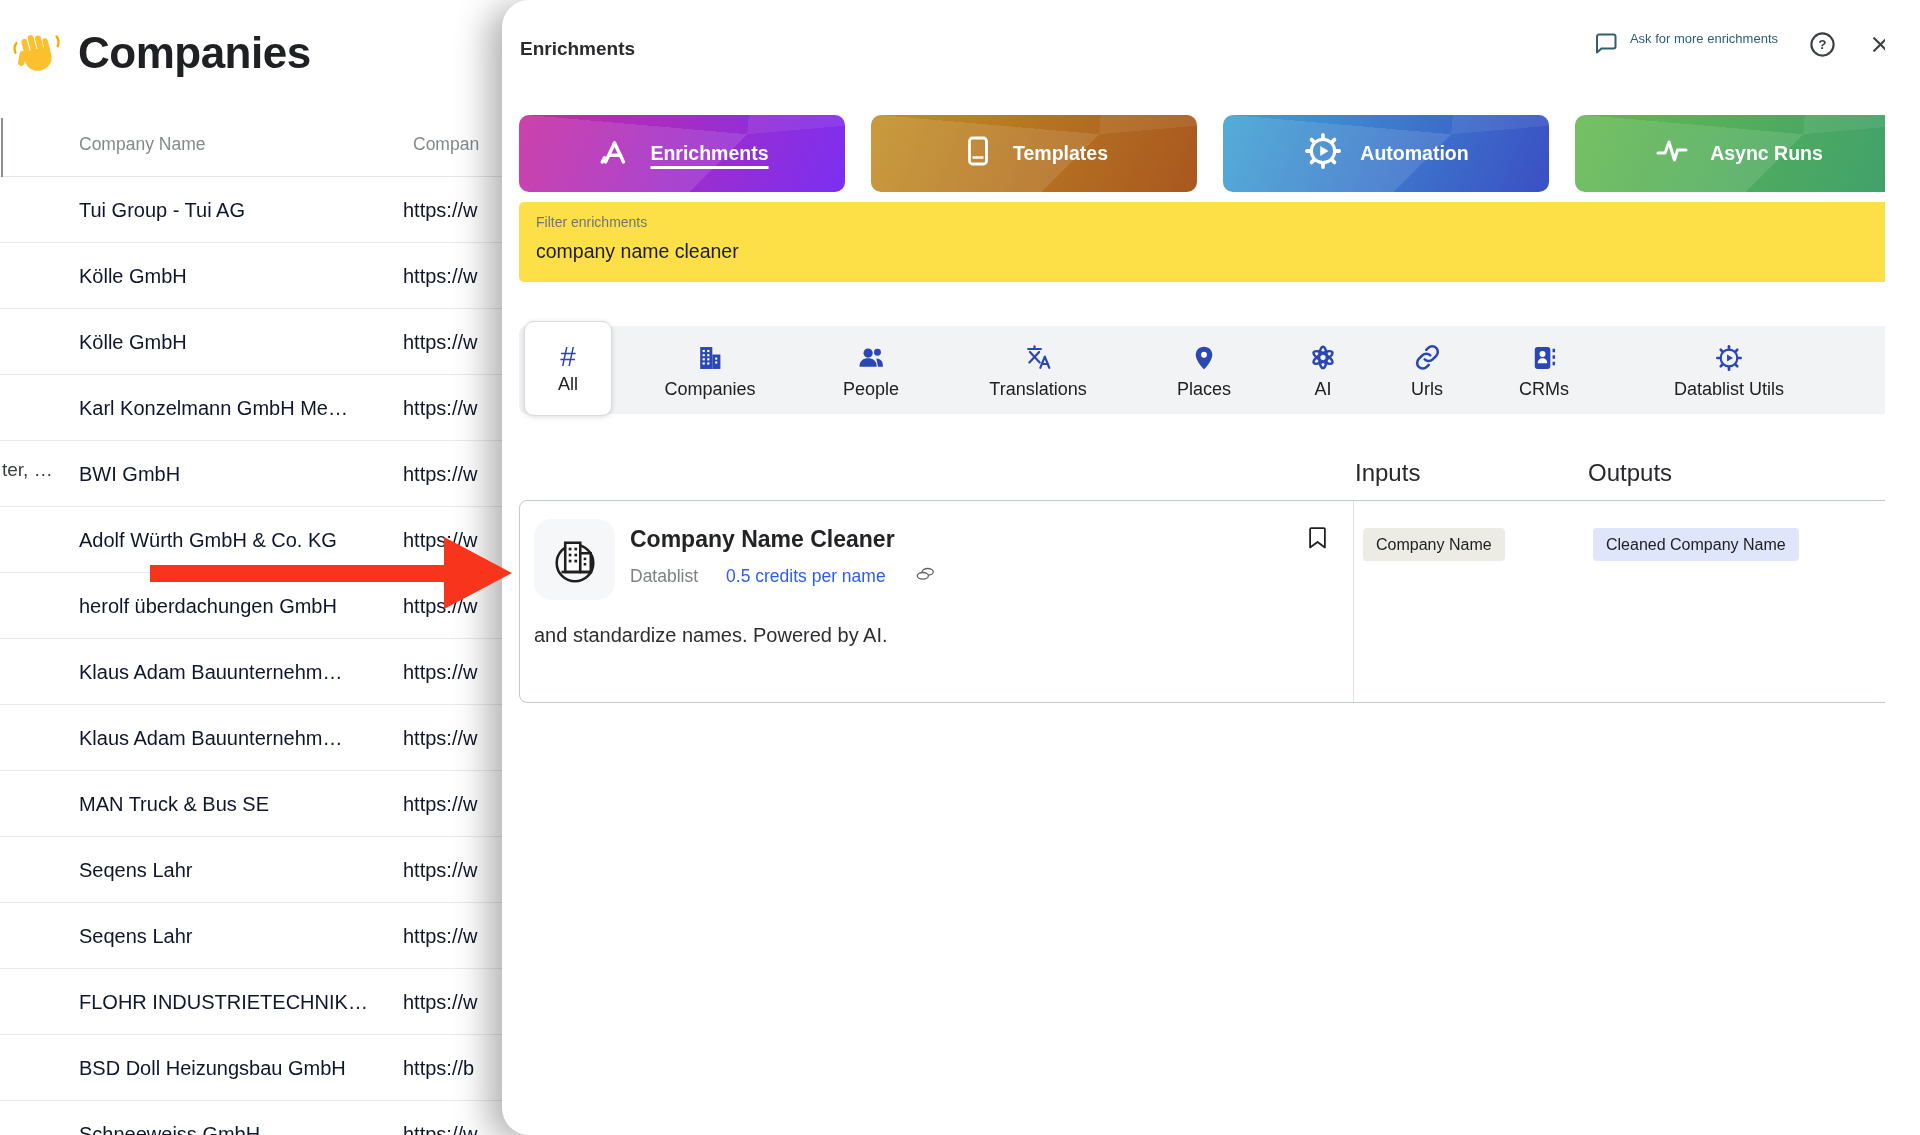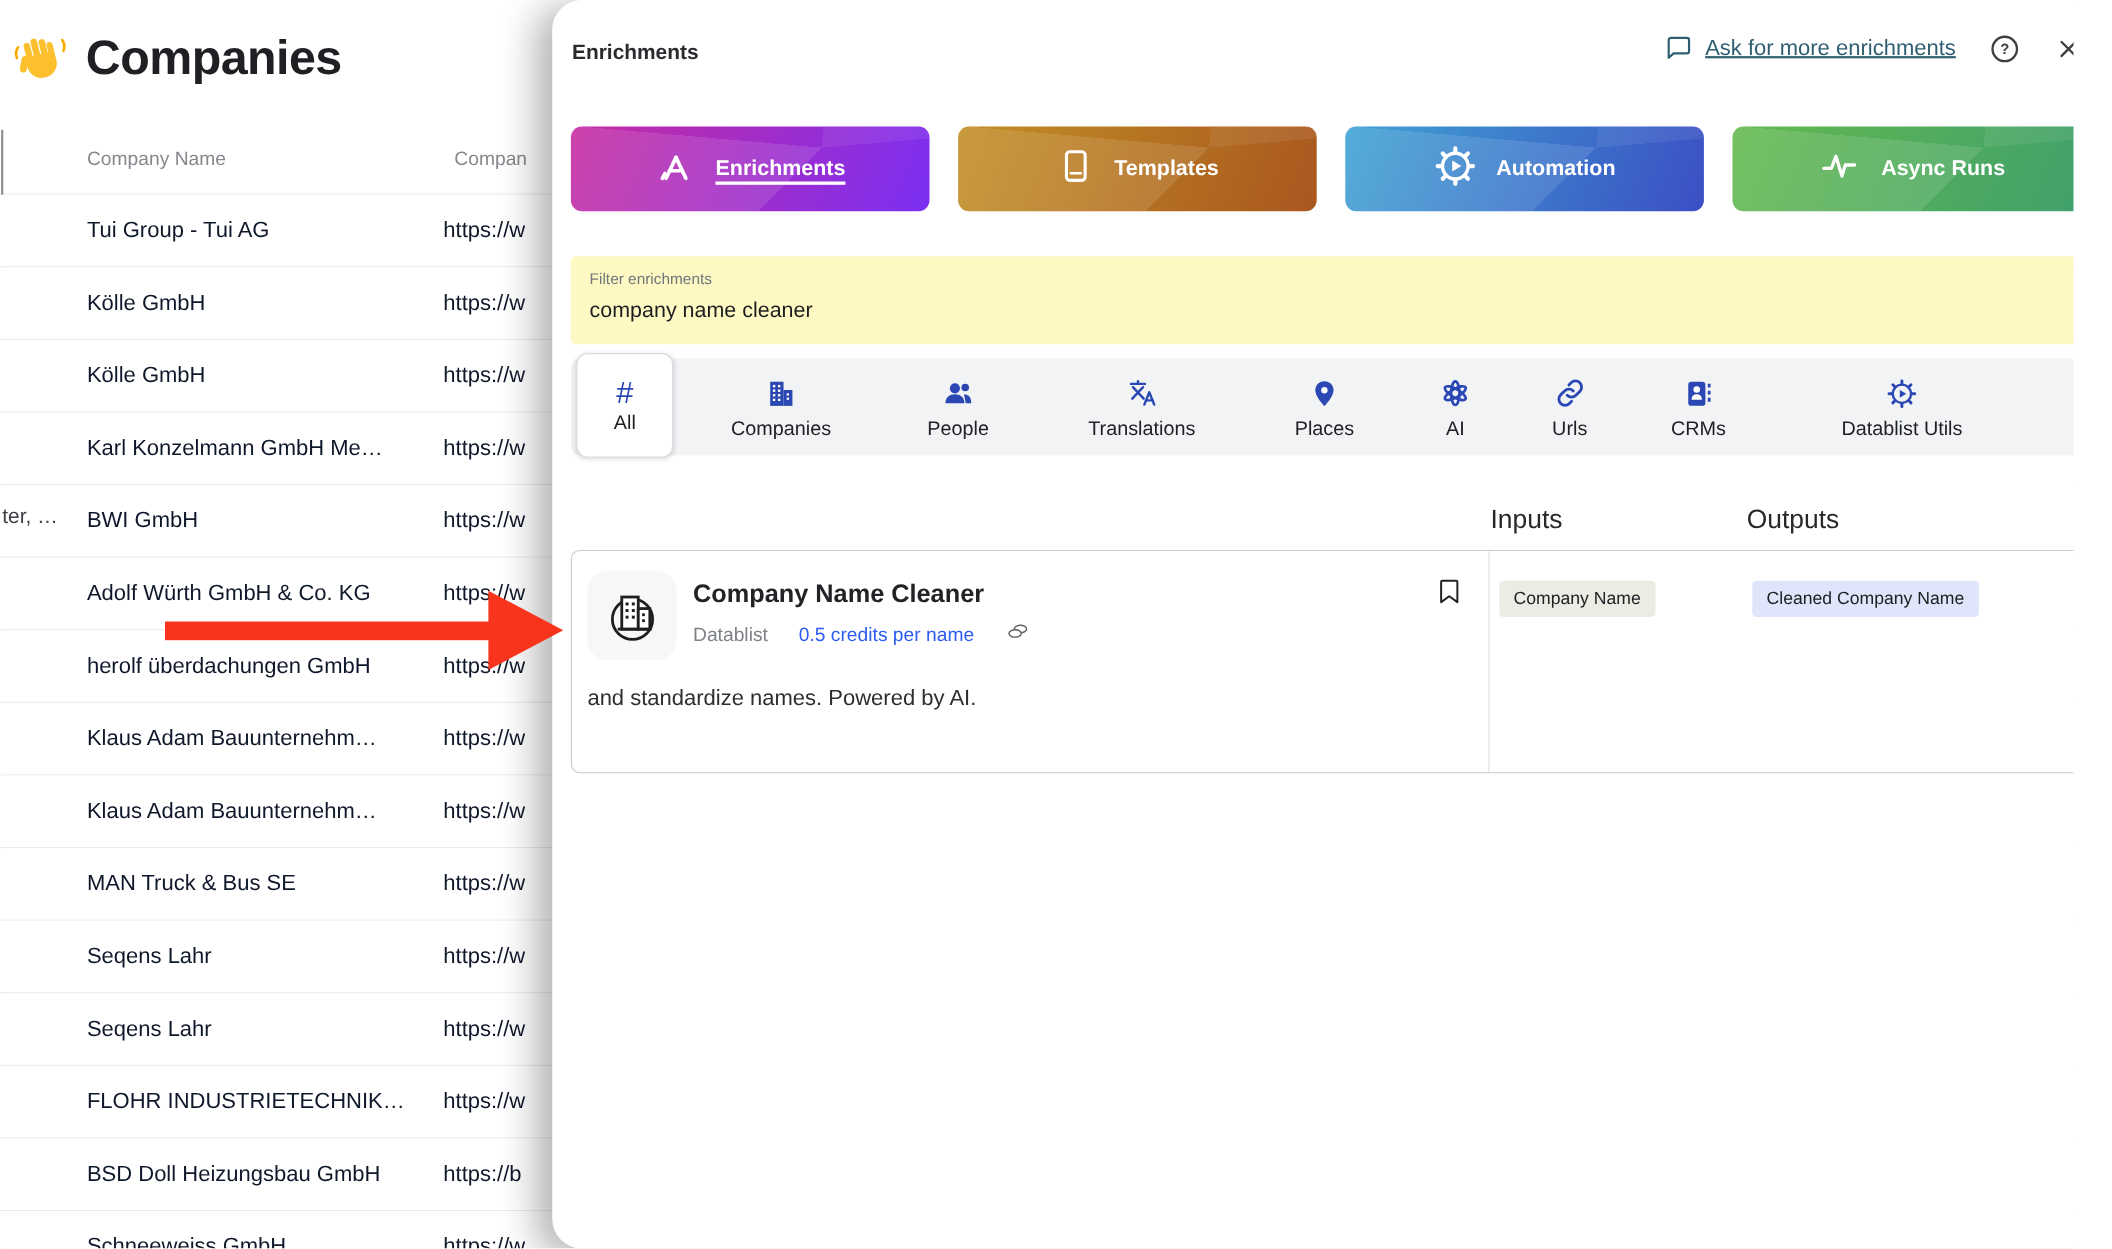--- a/index.html
+++ b/index.html
@@ -26,37 +26,37 @@
   
   .arrow-shaft{left:150px;top:565px;width:296px;height:17px;background:var(--arrow-red);z-index:60;}
   .arrow-head{left:444px;top:537px;width:0;height:0;border-top:36px solid transparent;
               border-bottom:36px solid transparent;border-left:68px solid var(--arrow-red);z-index:60;}
 
   
   .modal{left:502px;top:0;width:1418px;height:1135px;background:#fff;z-index:10;
          border-top-left-radius:14px;box-shadow:-14px 6px 34px rgba(0,0,0,.30);border-radius:27px;}
   .m-title{left:18px;top:38px;font-size:19px;font-weight:700;color:#2a2b2e;}
   .m-actions{top:0;right:0;height:88px;display:flex;align-items:center;gap:30px;padding-right:26px;}
-  .ask-link{display:flex;align-items:center;gap:11px;color:var(--ask-teal);font-size:20px;cursor:pointer;text-decoration:underline;}
+  .ask-link{display:flex;align-items:flex-start;gap:11px;color:var(--ask-teal);font-size:13px;cursor:pointer;}
   .icon-btn{display:flex;align-items:center;cursor:pointer;}
 
   .nav-row{top:115px;left:17px;right:19px;height:77px;display:flex;gap:26px;}
   .nav-btn{flex:1;position:relative;overflow:hidden;border-radius:10px;display:flex;align-items:center;
            justify-content:center;gap:17px;color:#fff;font-size:19.5px;font-weight:700;cursor:pointer;}
   .nav-btn::after{content:"";position:absolute;inset:0;border-radius:inherit;pointer-events:none;
        background:conic-gradient(from 225deg at 70% 25%, rgba(255,255,255,.11) 0 50deg, transparent 50deg 140deg,
                 rgba(255,255,255,.07) 140deg 220deg, transparent 220deg);}
   .nav-btn > *{position:relative;z-index:1;}
   .btn-enrich{background:linear-gradient(112deg,var(--grad-enrich-a),var(--grad-enrich-b));}
   .btn-templates{background:linear-gradient(112deg,var(--grad-templates-a),var(--grad-templates-b));}
   .btn-automation{background:linear-gradient(112deg,var(--grad-automation-a),var(--grad-automation-b));}
   .btn-async{background:linear-gradient(112deg,var(--grad-async-a),var(--grad-async-b));}
   .u-line{text-decoration:underline;text-decoration-thickness:3px;text-underline-offset:6px;}
 
-  .filter{top:233px;left:17px;right:19px;height:80px;background:#fef9c3;border-radius:5px;cursor:text;}
+  .filter{top:202px;left:17px;right:19px;height:80px;background:#fde047;border-radius:5px;cursor:text;}
   .filter-label{position:absolute;left:17px;top:12px;font-size:14px;color:#70757b;}
   .filter-value{position:absolute;left:17px;top:38px;width:90%;border:none;background:transparent;outline:none;
                 font-size:19.5px;color:#1c1d1f;font-family:inherit;padding:0;}
 
   .tabs-band{top:326px;left:17px;right:19px;height:88px;background:#f1f3f4;border-radius:8px;}
   .tab{position:absolute;top:0;height:88px;width:190px;transform:translateX(-50%);display:flex;
        flex-direction:column;align-items:center;justify-content:center;gap:6px;color:var(--accent-blue);cursor:pointer;}
   .tab .ic{height:33px;display:flex;align-items:flex-end;}
   .tab .lbl{font-size:18px;color:#202124;white-space:nowrap;}
   .tab-all{position:absolute;left:5px;top:-5px;width:86px;height:93px;background:#fff;border:1px solid #dadce0;

